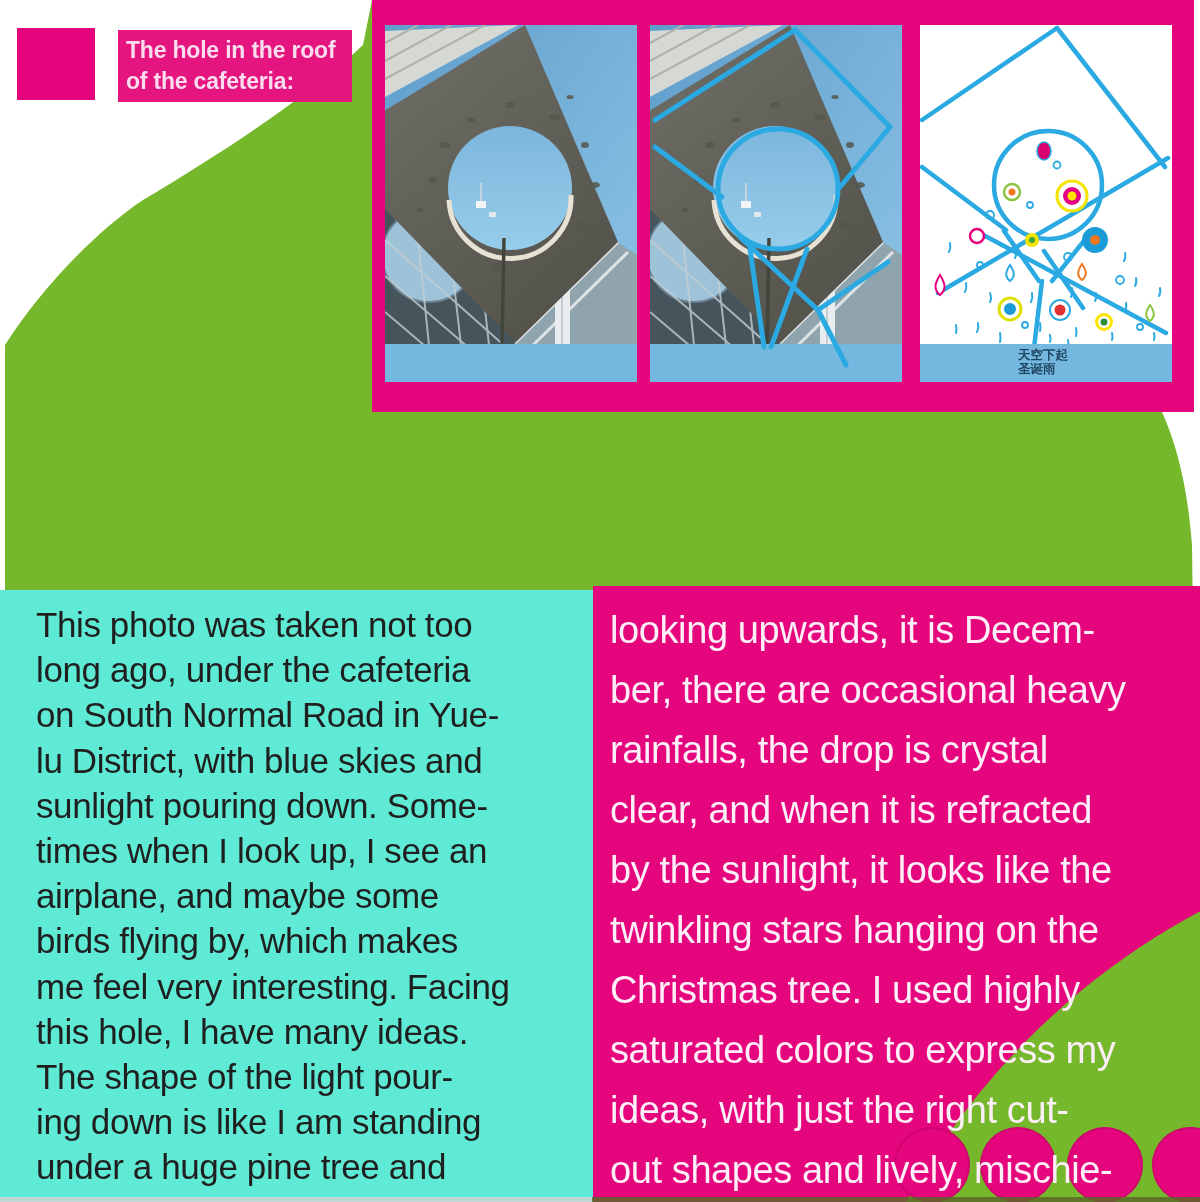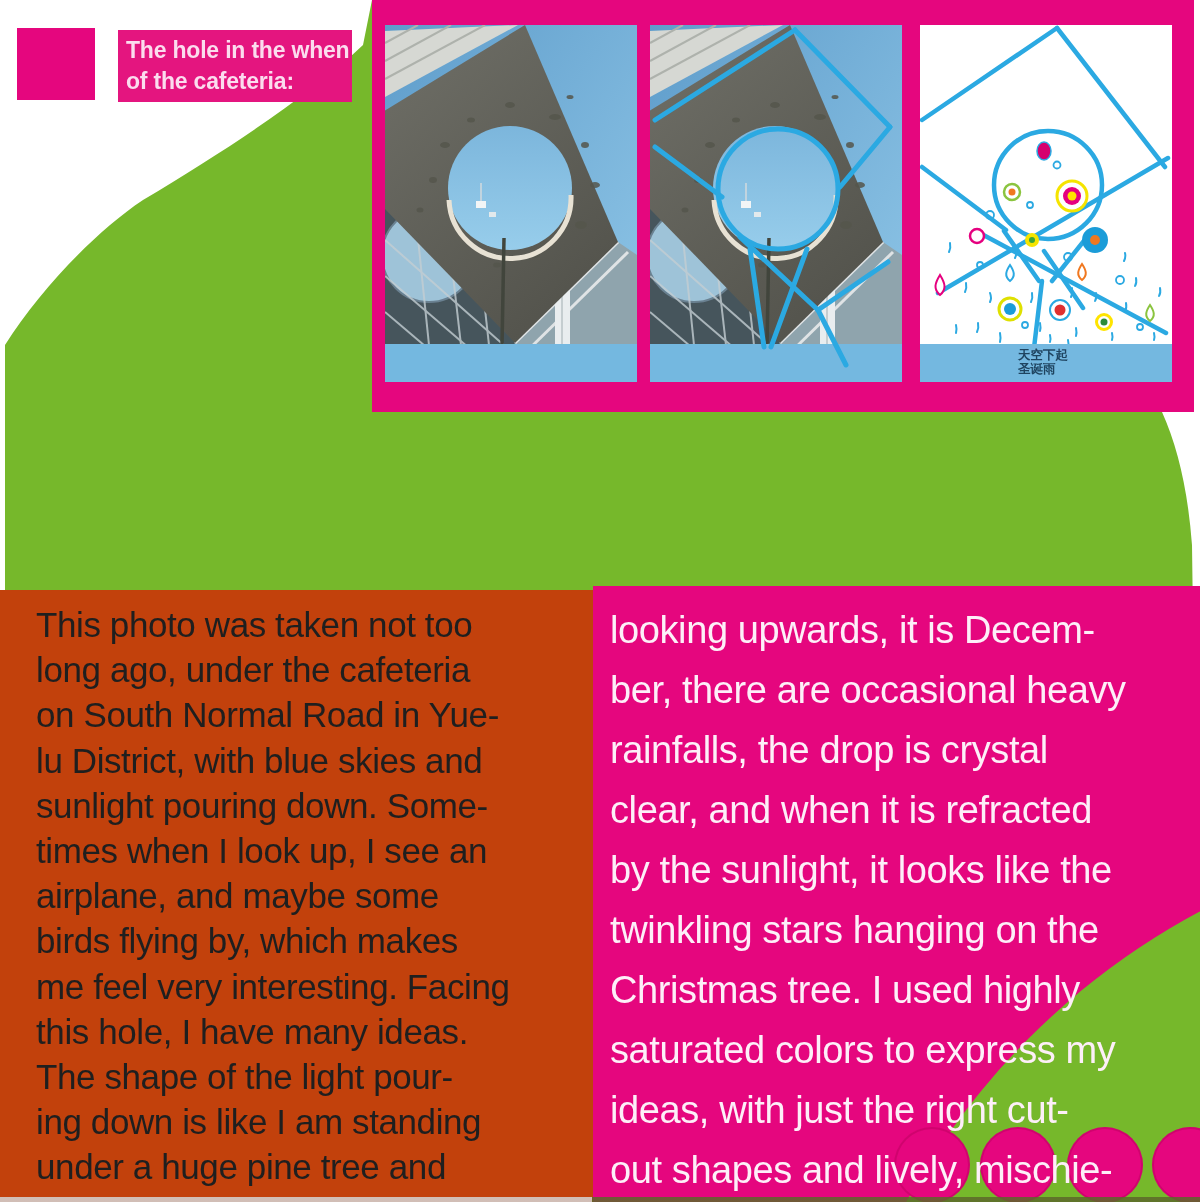--- a/index.html
+++ b/index.html
@@ -8,21 +8,21 @@
   }
   html,body{margin:0;padding:0;background:#fff;}
   .page{position:relative;width:1200px;height:1202px;overflow:hidden;background:#fff;
         font-family:"Liberation Sans",sans-serif;}
   .abs{position:absolute;}
   .green-shape{left:0;top:0;width:1200px;height:1202px;pointer-events:none;}
   .photo-panel{left:372px;top:0;width:822px;height:412px;background:var(--magenta);}
   .photo{position:absolute;top:25px;width:252px;height:357px;background:#a16207;}
   .photo svg{display:block;width:252px;height:357px;}
   .p1{left:13px;} .p2{left:278px;} .p3{left:548px;}
-  .col-left{left:0;top:590px;width:593px;height:612px;background:#c2410c;}
+  .col-left{left:0;top:590px;width:593px;height:612px;background:#5eead4;}
   .col-right{left:593px;top:586px;width:607px;height:616px;background:var(--magenta);}
   .left-text{position:absolute;left:36px;top:12px;width:557px;margin:0;
     font-size:35px;line-height:45.2px;letter-spacing:-0.4px;color:var(--body-dark);
     white-space:pre-line;}
   .right-text{left:610px;top:600px;width:582px;margin:0;
     font-size:38px;line-height:60px;letter-spacing:-0.4px;color:var(--body-light);
     white-space:pre-line;}
   .green-corner{left:817px;top:826px;width:1448px;height:1448px;border-radius:50%;
     background:var(--green);}
   .dot{width:76px;height:76px;border-radius:50%;background:var(--magenta);
@@ -259,18 +259,18 @@
 by the sunlight, it looks like the
 twinkling stars hanging on the
 Christmas tree. I used highly
 saturated colors to express my
 ideas, with just the right cut-
 out shapes and lively, mischie-
 vous tones, just like Christmas
 rain falling from the sky.</p>
 
   <div class="abs brand-square"></div>
-  <div class="abs label">The hole in the when
+  <div class="abs label">The hole in the roof
 of the cafeteria:</div>
 
   <div class="abs scan-edge"></div>
 
 </div>
 
 </body></html>

